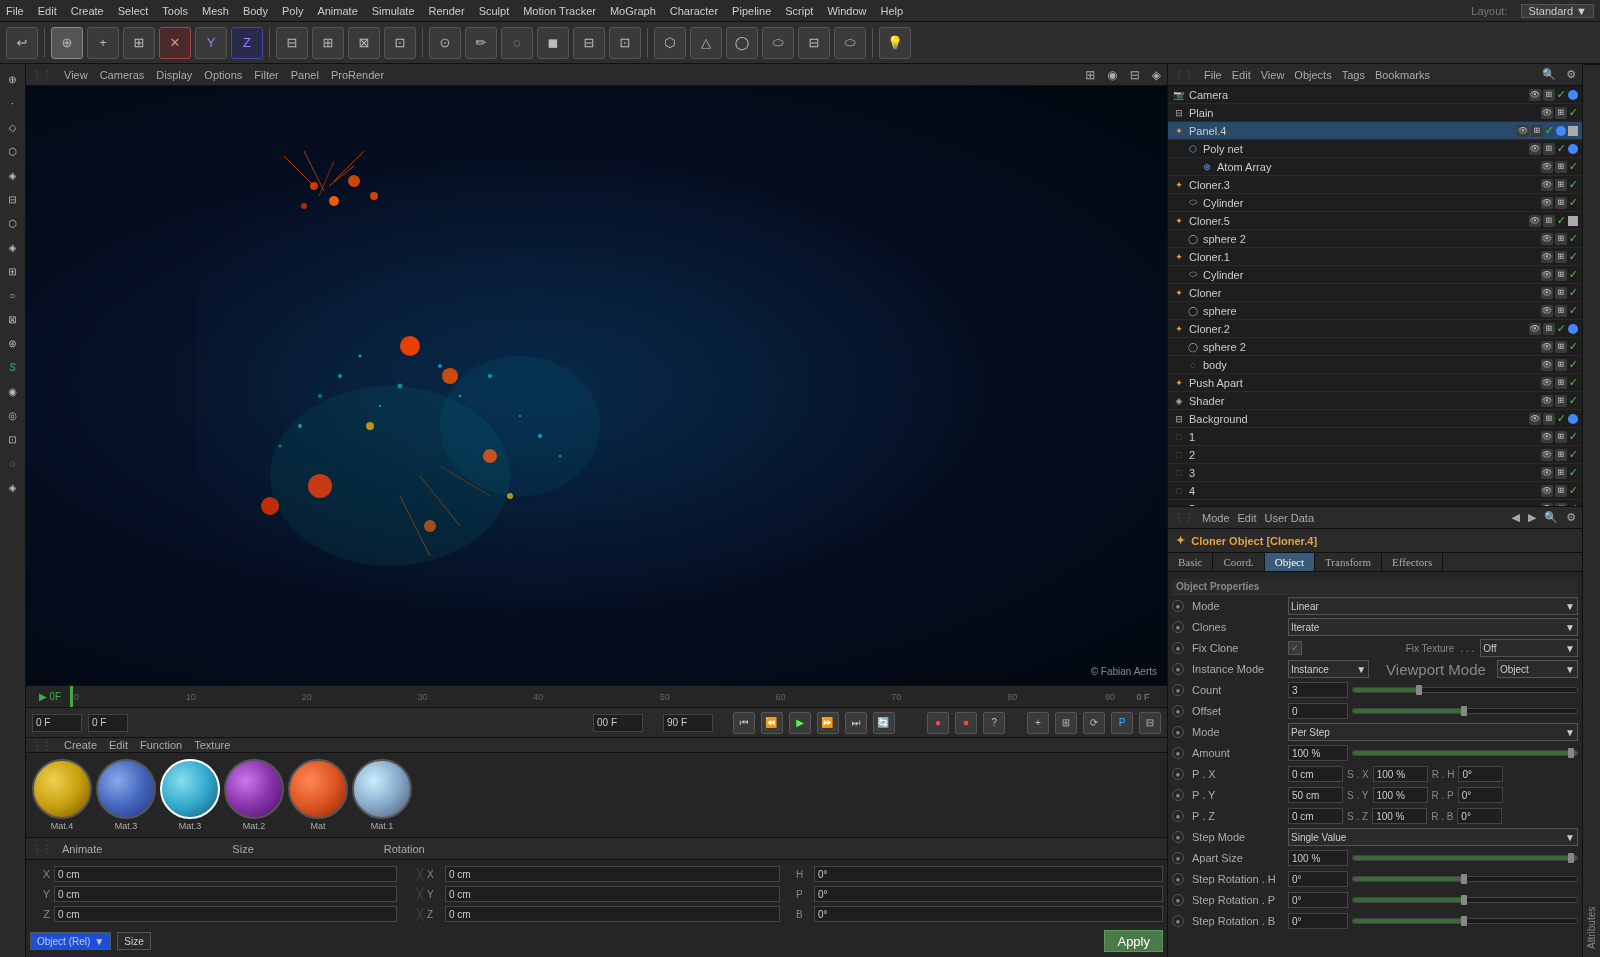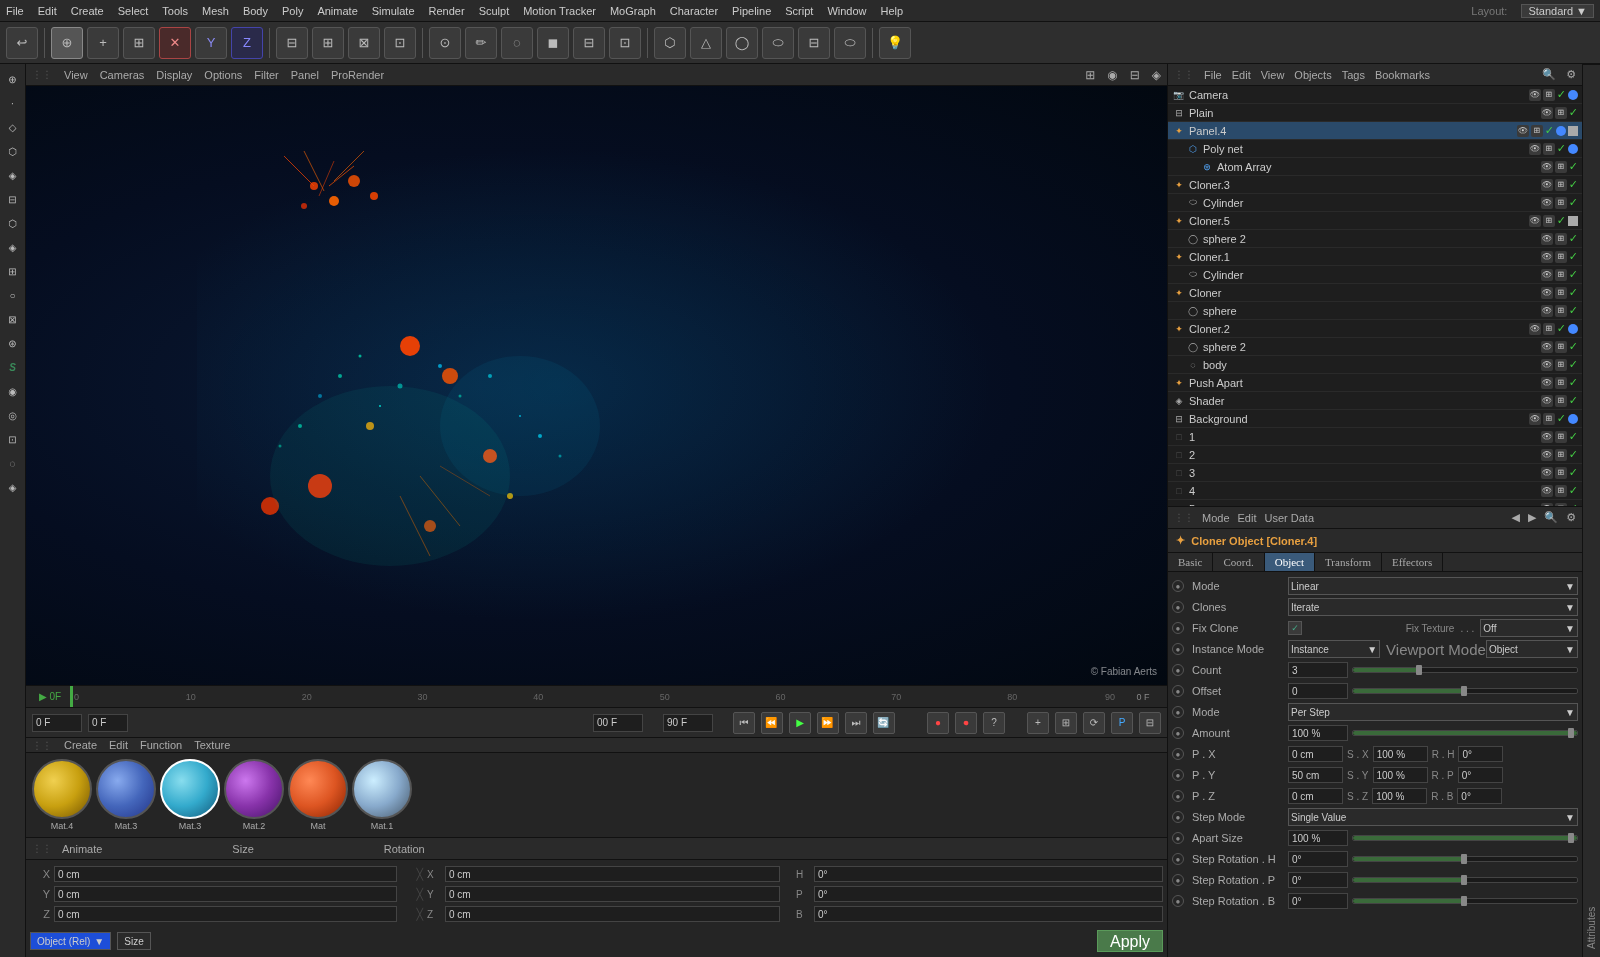--- a/index.html
+++ b/index.html
@@ -94,21 +94,21 @@
     
     #coord-panel { background: #252525; border-top: 1px solid #111; height: 120px; }
     #coord-bar { display: flex; align-items: center; background: #2a2a2a; height: 22px; padding: 0 6px; gap: 10px; border-bottom: 1px solid #111; font-size: 11px; }
     #coord-content { display: flex; padding: 4px; gap: 8px; }
     .coord-col { flex: 1; }
     .coord-row { display: flex; align-items: center; height: 20px; gap: 4px; }
     .coord-label { width: 20px; font-size: 11px; color: #888; text-align: right; }
     .coord-val { flex: 1; background: #1e1e1e; border: 1px solid #444; color: #ccc; height: 16px; padding: 0 3px; font-size: 10px; }
 
     
-    .apply-btn { background: #4a7a4a; border: 1px solid #5a9a5a; color: #fff; padding: 2px 12px; font-size: 16px; cursor: pointer; height: 22px; }
+    .apply-btn { background: #4a7a4a; border: 1px solid #5a9a5a; color: #fff; padding: 2px 12px; font-size: 13px; cursor: pointer; height: 22px; }
 
     
     ::-webkit-scrollbar { width: 8px; height: 8px; }
     ::-webkit-scrollbar-track { background: #1a1a1a; }
     ::-webkit-scrollbar-thumb { background: #444; border-radius: 2px; }
 
     
     .icon-cloner { color: #e8a040; }
     .icon-effector { color: #e8a040; }
 
@@ -718,20 +718,21 @@
 
         <div id="props-tabs">
           <div class="props-tab">Basic</div>
           <div class="props-tab">Coord.</div>
           <div class="props-tab active">Object</div>
           <div class="props-tab">Transform</div>
           <div class="props-tab">Effectors</div>
         </div>
 
         <div id="props-content">
+          <div class="prop-section">Object Properties</div>
 
           <div class="prop-row">
             <span style="width:12px;height:12px;border:1px solid #555;border-radius:50%;display:inline-flex;align-items:center;justify-content:center;margin-right:4px;font-size:8px;color:#888;flex-shrink:0;">●</span>
             <span class="prop-label">Mode</span>
             <div class="prop-value">
               <div class="prop-dropdown" style="flex:1;">
                 <span>Linear</span>
                 <span>▼</span>
               </div>
             </div>
@@ -759,21 +760,21 @@
               <div class="prop-dropdown" style="width:80px;">
                 <span>Off</span>
                 <span>▼</span>
               </div>
             </div>
           </div>
 
           <div class="prop-row">
             <span style="width:12px;height:12px;border:1px solid #555;border-radius:50%;display:inline-flex;align-items:center;justify-content:center;margin-right:4px;font-size:8px;color:#888;flex-shrink:0;">●</span>
             <span class="prop-label">Instance Mode</span>
-            <div class="prop-value" style="gap:0;">
+            <div class="prop-value" style="gap:11px;">
               <div class="prop-dropdown" style="width:80px;">
                 <span>Instance</span>
                 <span>▼</span>
               </div>
               <span style="color:#888;font-size:15px;margin-left:6px;">Viewport Mode</span>
               <div class="prop-dropdown" style="flex:1;">
                 <span>Object</span>
                 <span>▼</span>
               </div>
             </div>

